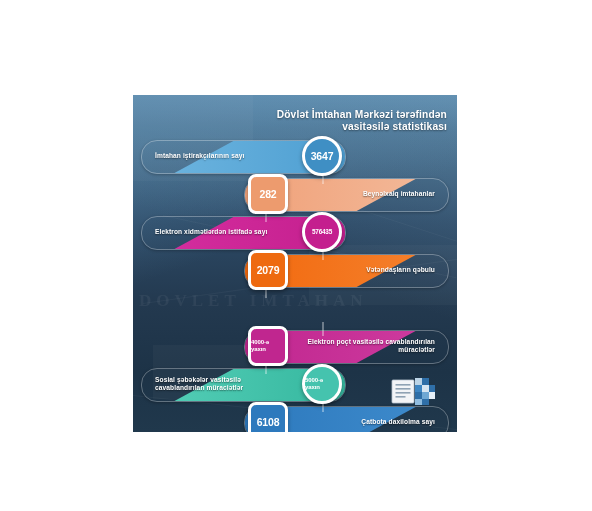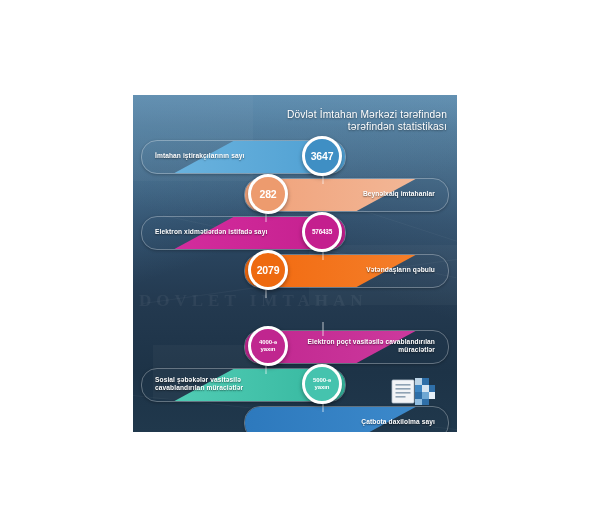--- a/index.html
+++ b/index.html
@@ -74,21 +74,21 @@
   
   #title {
     position: absolute;
     right: 10px;
     top: 14px;
     width: 215px;
     text-align: right;
     color: #ffffff;
     font-size: 10.2px;
     line-height: 12.4px;
-    font-weight: normal;
+    font-weight: bold;
     letter-spacing: 0.15px;
     text-shadow: 0 1px 2px rgba(0,0,0,0.45);
   }
   #title div { display: block; }
 
   
   .row {
     position: absolute;
     height: 40px;
   }
@@ -142,28 +142,28 @@
     position: absolute;
     top: 0px;
     width: 40px;
     height: 40px;
     border-radius: 50%;
     border: 3px solid #ffffff;
     box-sizing: border-box;
     display: flex;
     align-items: center;
     justify-content: center;
-    text-align: center;
+    text-align: left;
     color: #ffffff;
     font-weight: bold;
     box-shadow: 0 2px 4px rgba(0,0,0,0.35);
     z-index: 5;
   }
   .row.left  .bubble { right: 4px; }
-  .row.right .bubble { left: 4px; }
+  .row.right .bubble { left: 4px; border-radius: 8px; }
   .bubble .v {
     font-size: 10.5px;
     line-height: 10.5px;
     letter-spacing: -0.2px;
   }
   .bubble .v.small { font-size: 6.4px; line-height: 7.6px; }
   .bubble .v.tiny  { font-size: 6.0px; line-height: 6.6px; letter-spacing: -0.1px; }
 
   
   .connector {
@@ -207,21 +207,21 @@
       <div class="tex-block" style="left:20px;top:250px;width:110px;height:54px;"></div>
       <div class="tex-diag" style="left:60px;top:60px;width:300px;height:1px;transform:rotate(18deg);"></div>
       <div class="tex-diag" style="left:30px;top:120px;width:300px;height:1px;transform:rotate(12deg);"></div>
       <div class="tex-diag" style="left:10px;top:208px;width:330px;height:1px;transform:rotate(-8deg);"></div>
       <div class="tex-diag" style="left:0px;top:300px;width:330px;height:1px;transform:rotate(6deg);"></div>
     </div>
     <div class="watermark">DOVLET  IMTAHAN</div>
 
     <div id="title">
       <div>Dövlət İmtahan Mərkəzi tərəfindən</div>
-      <div>tərəfindən statistikası</div>
+      <div>vasitəsilə statistikası</div>
     </div>
 
     <div class="connector" style="left:189px;top:75px;height:14px;"></div>
     <div class="connector" style="left:132px;top:113px;height:14px;"></div>
     <div class="connector" style="left:189px;top:151px;height:14px;"></div>
     <div class="connector" style="left:132px;top:189px;height:14px;"></div>
     <div class="connector" style="left:189px;top:227px;height:14px;"></div>
     <div class="connector" style="left:132px;top:265px;height:14px;"></div>
     <div class="connector" style="left:189px;top:303px;height:14px;"></div>
 
@@ -284,20 +284,23 @@
       <div class="bubble" style="background:#45c3ae;">
         <span class="v tiny">5000-ə yaxın</span>
       </div>
     </div>
 
     <div class="row right" style="top:307px;">
       <div class="bar">
         <div class="fill" style="background:linear-gradient(90deg,#2d79bd 0%,#3f8ccd 100%);"></div>
       </div>
       <div class="label">Çatbota daxilolma sayı</div>
+      <div class="bubble" style="background:#2d79bd;">
+        <span class="v">6108</span>
+      </div>
     </div>
 
     <svg id="doc-icon" viewBox="0 0 46 32">
       <rect x="1" y="4" width="22" height="23" rx="1" fill="#f2f4f7" stroke="#b9c4cf" stroke-width="0.8"></rect>
       <rect x="4.5" y="8" width="15" height="1.6" fill="#8fa2b4"></rect>
       <rect x="4.5" y="12" width="15" height="1.6" fill="#8fa2b4"></rect>
       <rect x="4.5" y="16" width="15" height="1.6" fill="#8fa2b4"></rect>
       <rect x="4.5" y="20" width="10" height="1.6" fill="#8fa2b4"></rect>
       <rect x="24" y="2" width="7" height="7" fill="#bcd4e6"></rect>
       <rect x="31" y="2" width="7" height="7" fill="#2f6fa8"></rect>

